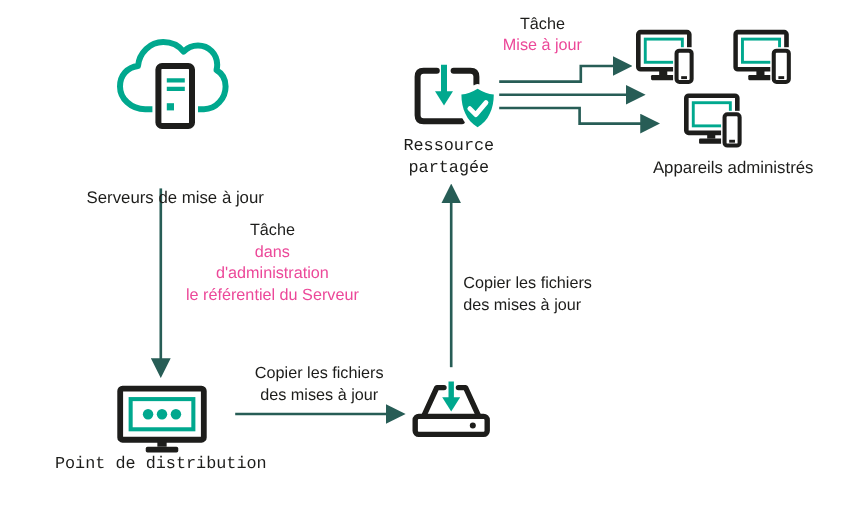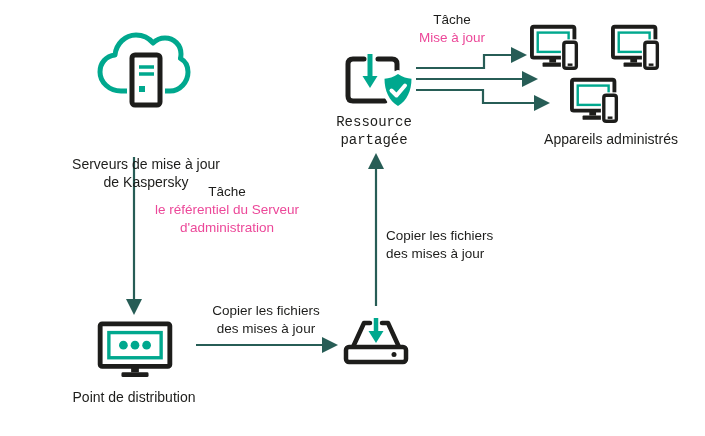--- a/index.html
+++ b/index.html
@@ -41,41 +41,41 @@
       <path d="M26,63 C14,63 5,54 5,44 C5,35 11,28 20,27 C21,16 30,7 41,7 C48,7 54,10 58,15 C61,12 66,10 70,10 C79,10 86,17 86,26 C86,27.5 85.8,29 85.4,30.4 C90,33 93,38 93,44 C93,54 85,63 75,63 Z" fill="none" stroke="#00a88e" stroke-width="5" stroke-linejoin="round"></path>
       <rect x="32" y="22" width="38" height="62" fill="#ffffff"></rect>
       <rect x="37" y="27" width="28" height="50" rx="3" fill="#ffffff" stroke="#1d1d1b" stroke-width="5"></rect>
       <line x1="44" y1="39" x2="59" y2="39" stroke="#00a88e" stroke-width="3.5"></line>
       <line x1="44" y1="46" x2="59" y2="46" stroke="#00a88e" stroke-width="3.5"></line>
       <rect x="44" y="58" width="6" height="6" fill="#00a88e"></rect>
     </svg>
   </div>
   <div class="lbl" style="left:36px;top:111px;width:220px;margin-top:44px;">
     <div>Serveurs de mise à jour</div>
-    <div>de Kaspersky</div>
   </div>
 
   <div class="lbl small" style="left:117px;top:183px;width:220px;">
     <div>Tâche</div>
+    <div class="teal">dans</div>
+    <div class="teal">d'administration</div>
     <div class="teal">le référentiel du Serveur</div>
-    <div class="teal">d'administration</div>
   </div>
 
   <div class="abs" style="left:96px;top:320px;">
     <svg width="78" height="60" viewBox="0 0 80 62">
       <rect x="4" y="4" width="72" height="44" rx="2" fill="#ffffff" stroke="#1d1d1b" stroke-width="5"></rect>
       <rect x="13" y="13" width="54" height="26" fill="none" stroke="#00a88e" stroke-width="3.5"></rect>
       <circle cx="28" cy="26" r="4.5" fill="#00a88e"></circle>
       <circle cx="40" cy="26" r="4.5" fill="#00a88e"></circle>
       <circle cx="52" cy="26" r="4.5" fill="#00a88e"></circle>
       <rect x="36" y="48" width="8" height="6" fill="#1d1d1b"></rect>
       <rect x="26" y="54" width="28" height="5" rx="1.5" fill="#1d1d1b"></rect>
     </svg>
   </div>
-  <div class="lbl" style="left:24px;top:388px;width:220px;">
+  <div class="lbl" style="left:24px;top:378px;width:220px;font-family:Liberation Mono, monospace;">
     <div>Point de distribution</div>
   </div>
 
   <div class="lbl small" style="left:156px;top:302px;width:220px;">
     <div>Copier les fichiers</div>
     <div>des mises à jour</div>
   </div>
 
   <div class="abs" style="left:341px;top:316px;">
     <svg width="70" height="58" viewBox="0 0 70 58">

